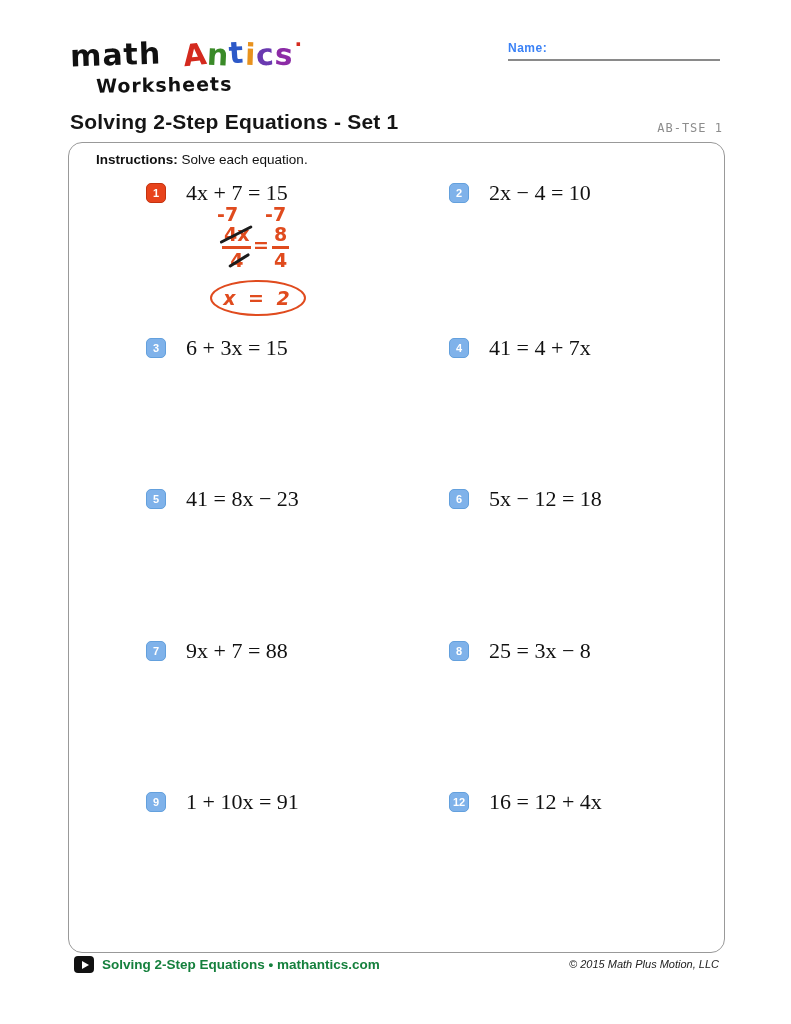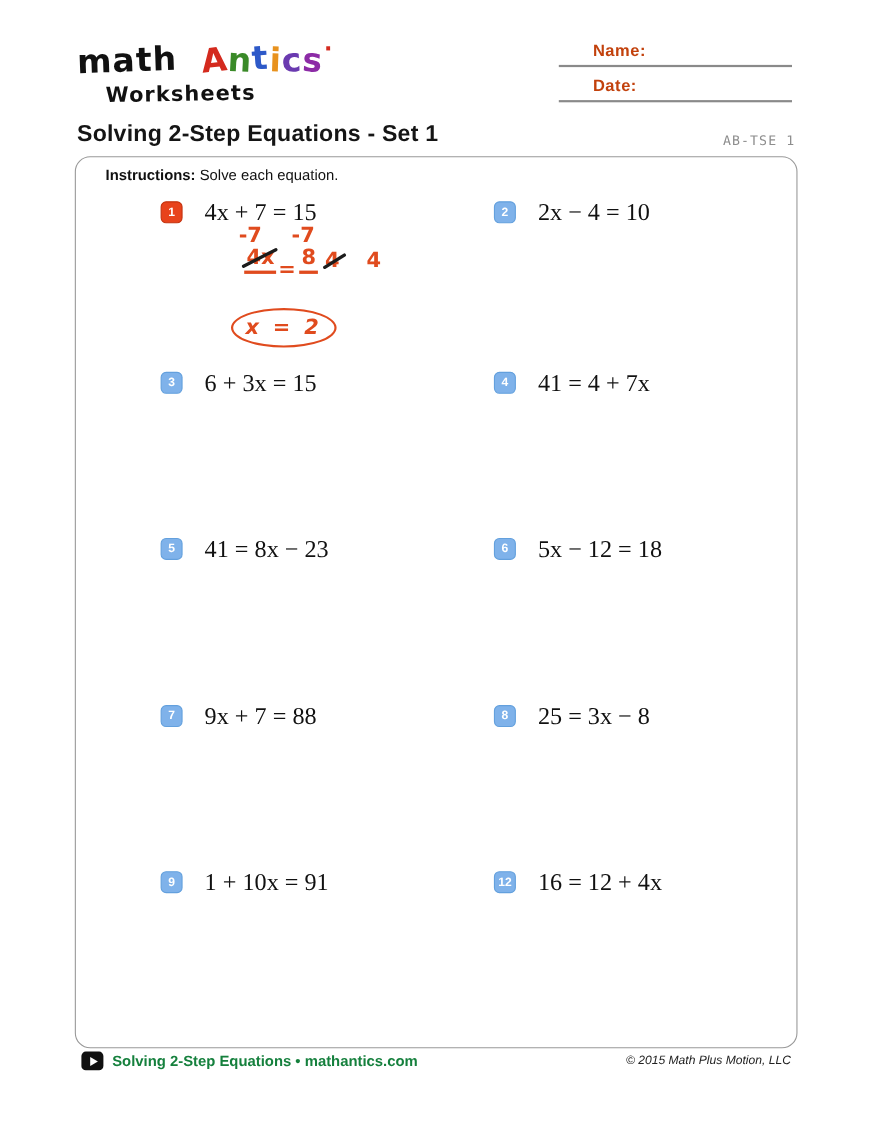--- a/index.html
+++ b/index.html
@@ -24,21 +24,21 @@
   .logo-dot { color:#d42a1e; font-size:20px; vertical-align:14px; margin-left:1px; }
   .logo-worksheets {
     font-family:"DejaVu Sans", sans-serif; font-weight:bold; font-size:19px;
     color:#111; margin-left:26px; margin-top:1px; letter-spacing:1px; transform:rotate(-1deg);
   }
 
   
   .field { position:absolute; left:508px; width:212px; border-bottom:2px solid #8a8a8a; padding-bottom:3px; }
   .field-name { top:38px; }
   .field-date { top:70px; }
-  .field-label { font-weight:bold; font-size:15px; color:#c2410c; letter-spacing:.5px;margin-left:31px; }
+  .field-label { font-weight:bold; font-size:12px; color:#3b82f6; letter-spacing:.5px; }
 
   
   .page-title {
     position:absolute; left:70px; top:110px; font-size:21px; font-weight:bold; color:#151515;
     font-family:"Liberation Sans", sans-serif; letter-spacing:.2px;
   }
   .doc-code {
     position:absolute; right:68px; top:121px; font-family:"DejaVu Sans Mono", monospace;
     font-size:12px; color:#8d8d8d; letter-spacing:1px;
   }
@@ -75,21 +75,21 @@
   .p8  { left:380px; top:494px; }
   .p9  { left:77px;  top:645px; }
   .p10 { left:380px; top:645px; }
 
   
   .work { position:absolute; left:0; top:0; width:0; height:0;
           font-family:"DejaVu Sans", sans-serif; font-weight:bold; color:#e04b1e; }
   .w-sub { position:absolute; font-size:19px; white-space:nowrap; }
   .w-sub1 { left:71px;  top:24px; }
   .w-sub2 { left:119px; top:24px; }
-  .frac { position:absolute; display:inline-flex; align-items:center;gap:44px; }
+  .frac { position:absolute; display:inline-flex; flex-direction:column; align-items:center; }
   .f-left  { left:76px;  top:45px; }
   .f-right { left:126px; top:45px; }
   .frac .num { font-size:19px; line-height:21px; padding:0 2px 1px 2px; border-bottom:3px solid #e04b1e; position:relative; }
   .frac .den { font-size:19px; line-height:21px; padding-top:1px; position:relative; }
   .w-eq { position:absolute; left:107px; top:55px; font-size:19px; }
   .strike { position:absolute; background:#1c1c1c; height:2.5px; border-radius:2px; }
   .s1 { width:36px; left:-4px; top:9px;  transform:rotate(-27deg); }
   .s2 { width:24px; left:-3px; top:10px; transform:rotate(-32deg); }
   .answer-oval {
     position:absolute; left:64px; top:101px; width:96px; height:36px;
@@ -122,23 +122,20 @@
   <div class="logo">
     <div class="logo-line1">
       <span class="logo-math">math</span>
       <span class="logo-antics"><span class="la0">A</span><span class="la1">n</span><span class="la2">t</span><span class="la3">i</span><span class="la4">c</span><span class="la5">s</span><span class="logo-dot">·</span></span>
     </div>
     <div class="logo-worksheets">Worksheets</div>
   </div>
 
   <div class="field field-name">
     <span class="field-label">Name:</span>
-  </div>
-  <div class="field field-date">
-    <span class="field-label">Date:</span>
   </div>
 
   <h1 class="page-title">Solving 2-Step Equations - Set 1</h1>
   <span class="doc-code">AB-TSE 1</span>
 
   <div class="sheet">
     <p class="instructions"><b>Instructions:</b>&nbsp;<span>Solve each equation.</span></p>
 
     <div class="problem p1">
       <span class="badge badge-red">1</span>

